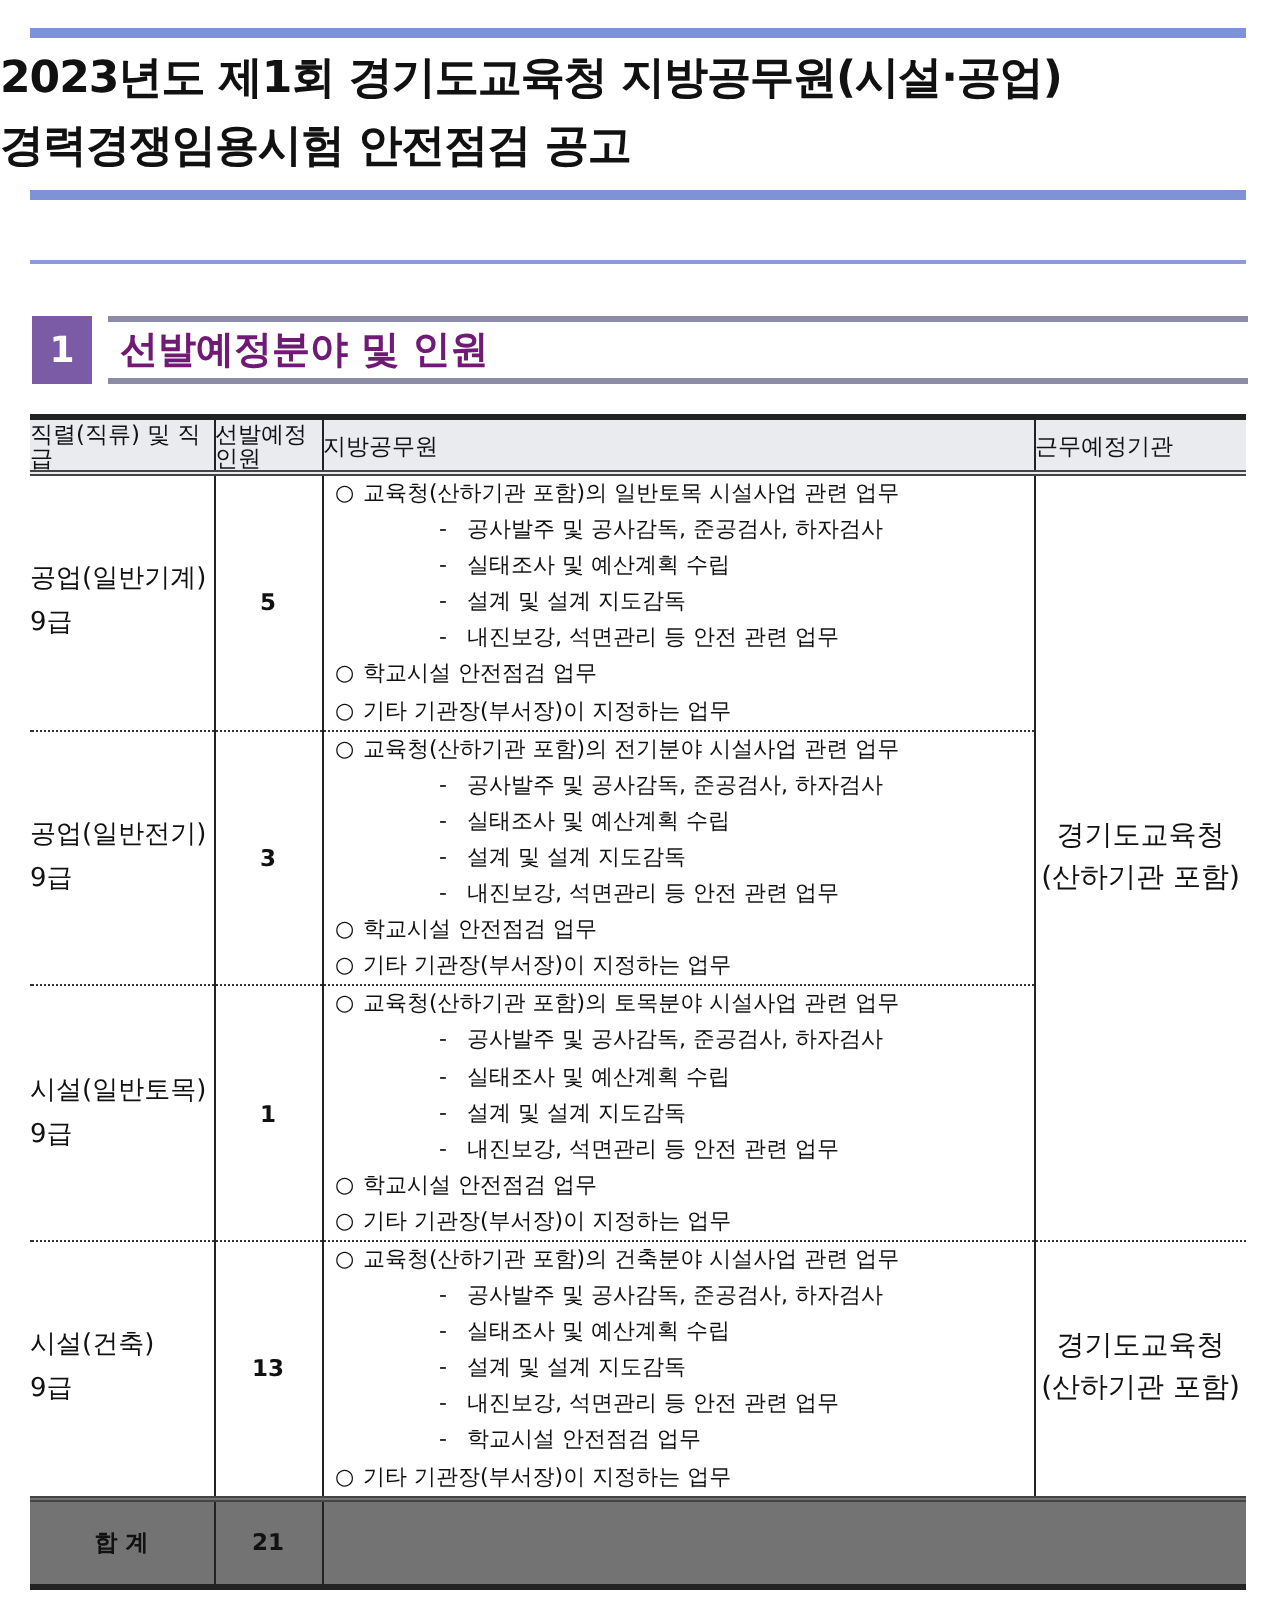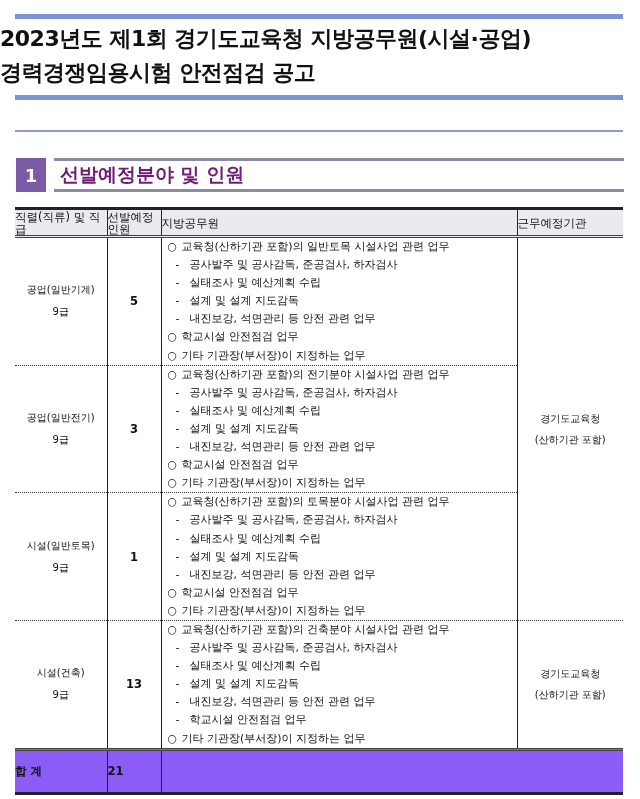--- a/index.html
+++ b/index.html
@@ -20,30 +20,30 @@
     .section .line-top { position: absolute; left: 38px; right: 0; top: 0; height: 3px; background: #8c8ca8; }
     .section .line-bot { position: absolute; left: 38px; right: 0; bottom: 0; height: 3px; background: #8c8ca8; }
     .section .text { position: absolute; left: 44px; top: 4px; font-size: 19px; font-weight: bold; color: #701a75; }
 
     table.main { position: absolute; top: 207px; left: 15px; width: 608px; border-collapse: collapse; table-layout: fixed; font-size: 11px; }
     table.main td, table.main th { border-left: 1px solid #222; border-right: 1px solid #222; vertical-align: middle; }
     table.main thead th { background: #e9ebee; font-weight: normal; font-size: 11.5px; height: 28px; border-top: 3px solid #222; border-bottom: 3px double #444; text-align: left; line-height: 12px; }
     table.main tr td:first-child, table.main tr th:first-child { border-left: none; }
     table.main tr td:last-child, table.main tr th:last-child { border-right: none; }
 
-    .c-grade { text-align: center; font-size: 10px; line-height: 22px; }
+    .c-grade { text-align: left; font-size: 13px; line-height: 22px; }
     .c-count { text-align: center; font-size: 11.5px; font-weight: bold; }
     .c-duty { padding: 0 6px; font-size: 11px; line-height: 18.1px; }
-    .c-org { text-align: center; font-size: 10px; line-height: 21px; margin-left: 32px; }
+    .c-org { text-align: center; font-size: 14px; line-height: 21px; margin-left: 32px; }
     .row-sep td.sep { border-bottom: 1px dotted #333; }
     .duty-line { white-space: nowrap; }
-    .duty-line.sub { padding-left: 8px; }
+    .duty-line.sub { padding-left: 8px; margin-left: 44px; }
     .duty-line .mk { display: inline-block; width: 14px; }
 
-    tr.total td { background: #8b5cf6; height: 44px; border-top: 3px double #444; border-bottom: 3px solid #222; text-align: left; font-weight: bold; font-size: 11.5px; }
+    tr.total td { background: #737373; height: 44px; border-top: 3px double #444; border-bottom: 3px solid #222; text-align: center; font-weight: bold; font-size: 11.5px; }
   </style>
 </head>
 <body>
 
 <div class="bar top"></div>
 <div class="title l1">2023년도 제1회 경기도교육청 지방공무원(시설·공업)</div>
 <div class="title l2">경력경쟁임용시험 안전점검 공고</div>
 <div class="bar mid"></div>
 <div class="bar thin"></div>
 

